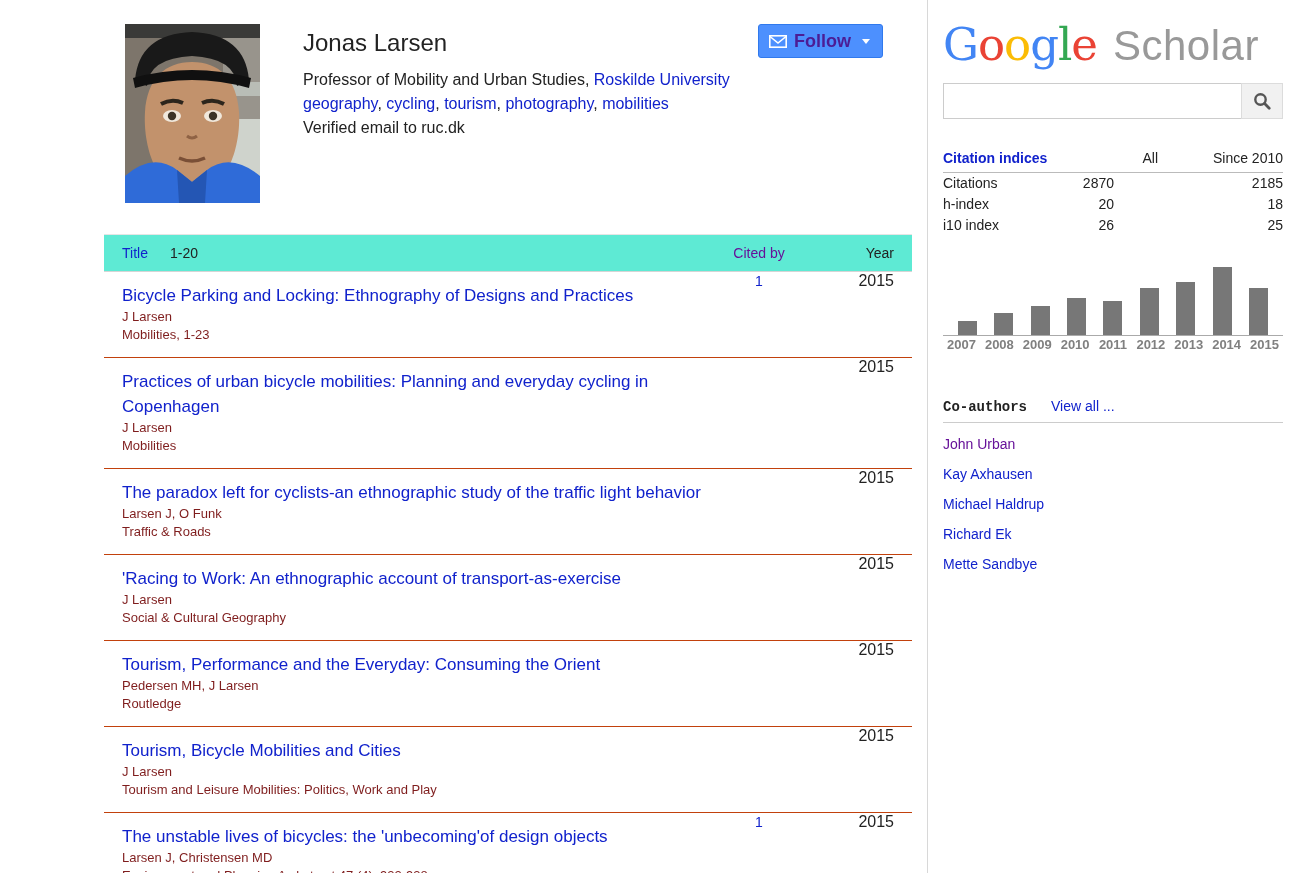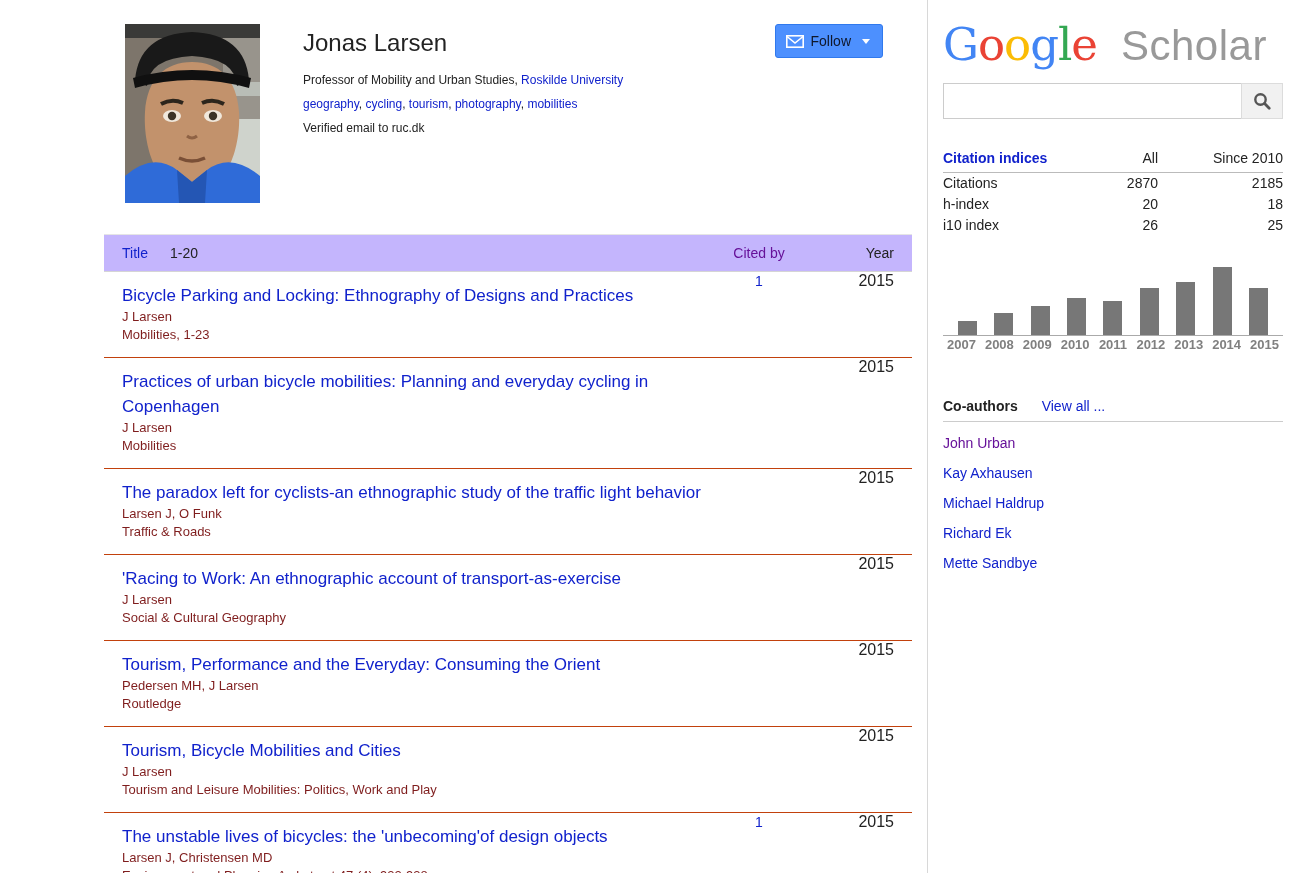--- a/index.html
+++ b/index.html
@@ -9,33 +9,33 @@
 
   
   .main-col { position:absolute; left:104px; top:0; width:808px; }
 
   .profile-header { position:relative; height:234px; padding-top:24px; }
   .photo-box { position:absolute; left:21px; top:24px; width:135px; height:179px; background:#777; overflow:hidden; }
   .photo-box svg { display:block; }
 
   .profile-info { margin-left:199px; padding-top:4px; }
   .profile-name { font-size:24px; font-weight:normal; color:#222; line-height:30px; margin-bottom:10px; }
-  .profile-line { font-size:12px; line-height:24px; color:#222; }
+  .profile-line { font-size:16px; line-height:24px; color:#222; }
   a.glink, span.glink { color:#1122cc; text-decoration:none; cursor:pointer; }
   a.vlink { color:#661199; text-decoration:none; cursor:pointer; }
 
   .follow-btn { position:absolute; right:29px; top:24px; height:34px; padding:0 12px 0 10px;
     background:#4d90fe; border:1px solid #3079ed; border-radius:3px;
     display:flex; align-items:center; gap:7px; cursor:pointer; }
-  .follow-btn .flabel { color:#0f172a; font-size:14px; font-weight:normal; }
+  .follow-btn .flabel { color:#4c1d95; font-size:18px; font-weight:bold; }
   .follow-caret { width:0; height:0; border-left:4px solid transparent; border-right:4px solid transparent;
     border-top:5px solid #fff; margin-left:4px; }
 
   
-  .pub-head { display:flex; align-items:center; height:38px; background:#c4b5fd;
+  .pub-head { display:flex; align-items:center; height:38px; background:#5eead4;
     border-top:1px solid #e5e5e5; border-bottom:1px solid #d5d5d5; font-size:14px; padding-right:18px; }
   .pub-head .h-title { margin-left:18px; }
   .pub-head .h-range { margin-left:22px; color:#222; }
   .pub-head .spacer { flex:1; }
   .col-cited { width:110px; text-align:center; }
   .col-year  { width:80px;  text-align:right; }
   .pub-head .h-cited a { color:#661199; text-decoration:none; }
   .pub-head .h-year { color:#222; }
 
   .pub-row { display:flex; align-items:flex-start; border-bottom:1px solid #c2410c; padding-right:18px; }
@@ -46,45 +46,45 @@
   .pub-year { font-size:16px; color:#222; }
 
   
   .v-divider { position:absolute; left:927px; top:0; width:1px; height:873px; background:#d8d8d8; }
 
   
   .sidebar { position:absolute; left:943px; top:0; width:340px; }
 
   .logo { margin-top:18px; white-space:nowrap; }
   .logo .gword { font-family:"DejaVu Serif", serif; font-size:45px; letter-spacing:-1px;margin-top:20px; }
-  .logo .scholar { font-size:42px; color:#999; margin-left:24px; letter-spacing:0.5px; }
+  .logo .scholar { font-size:42px; color:#999; margin-left:16px; letter-spacing:0.5px; }
 
   .search-row { margin-top:12px; display:flex; }
   .search-input { flex:1; height:36px; border:1px solid #ccc; border-right:none; padding:0 8px; font-size:15px; outline:none; }
   .search-btn { width:42px; height:36px; background:#f1f1f1; border:1px solid #dcdcdc;
     display:flex; align-items:center; justify-content:center; cursor:pointer; }
 
   .ci { margin-top:28px; font-size:14px; }
   .ci-head { display:flex; line-height:22px; padding-bottom:3px; border-bottom:1px solid #bbb; }
   .ci-title { flex:1; font-weight:bold; color:#1122cc; cursor:pointer; }
   .ci-all { width:70px; text-align:right; }
   .ci-since { width:125px; text-align:right; }
-  .ci-row { display:flex; line-height:21px; }
+  .ci-row { display:flex; line-height:21px;gap:44px; }
   .ci-row .ci-label { flex:1; }
 
   .chart { margin-top:30px; }
   .chart-bars { display:flex; align-items:flex-end; justify-content:space-between; height:70px;
     border-bottom:1px solid #aaa; padding:0 6px; }
   .chart-bar { width:19px; background:#777; }
   .chart-labels { display:flex; justify-content:space-between; padding:1px 0 0 0;font-weight:bold; }
   .chart-label { width:37px; text-align:center; font-size:13px; color:#808080; }
 
   .coauthors { margin-top:46px; }
   .co-head { display:flex; align-items:baseline; padding-bottom:7px; border-bottom:1px solid #ccc; }
-  .co-title { font-size:14px; font-weight:bold; color:#222; }
+  .co-title { font-size:14px; font-weight:bold; color:#222;font-family:Liberation Mono, monospace; }
   .co-viewall { font-size:14px; margin-left:24px; }
   .co-list { margin-top:6px; }
   .co-item { font-size:14px; line-height:17px; margin-top:13px; }
 </style>
 </head>
 <body>
 
 <div class="main-col">
 
   <div class="profile-header">

